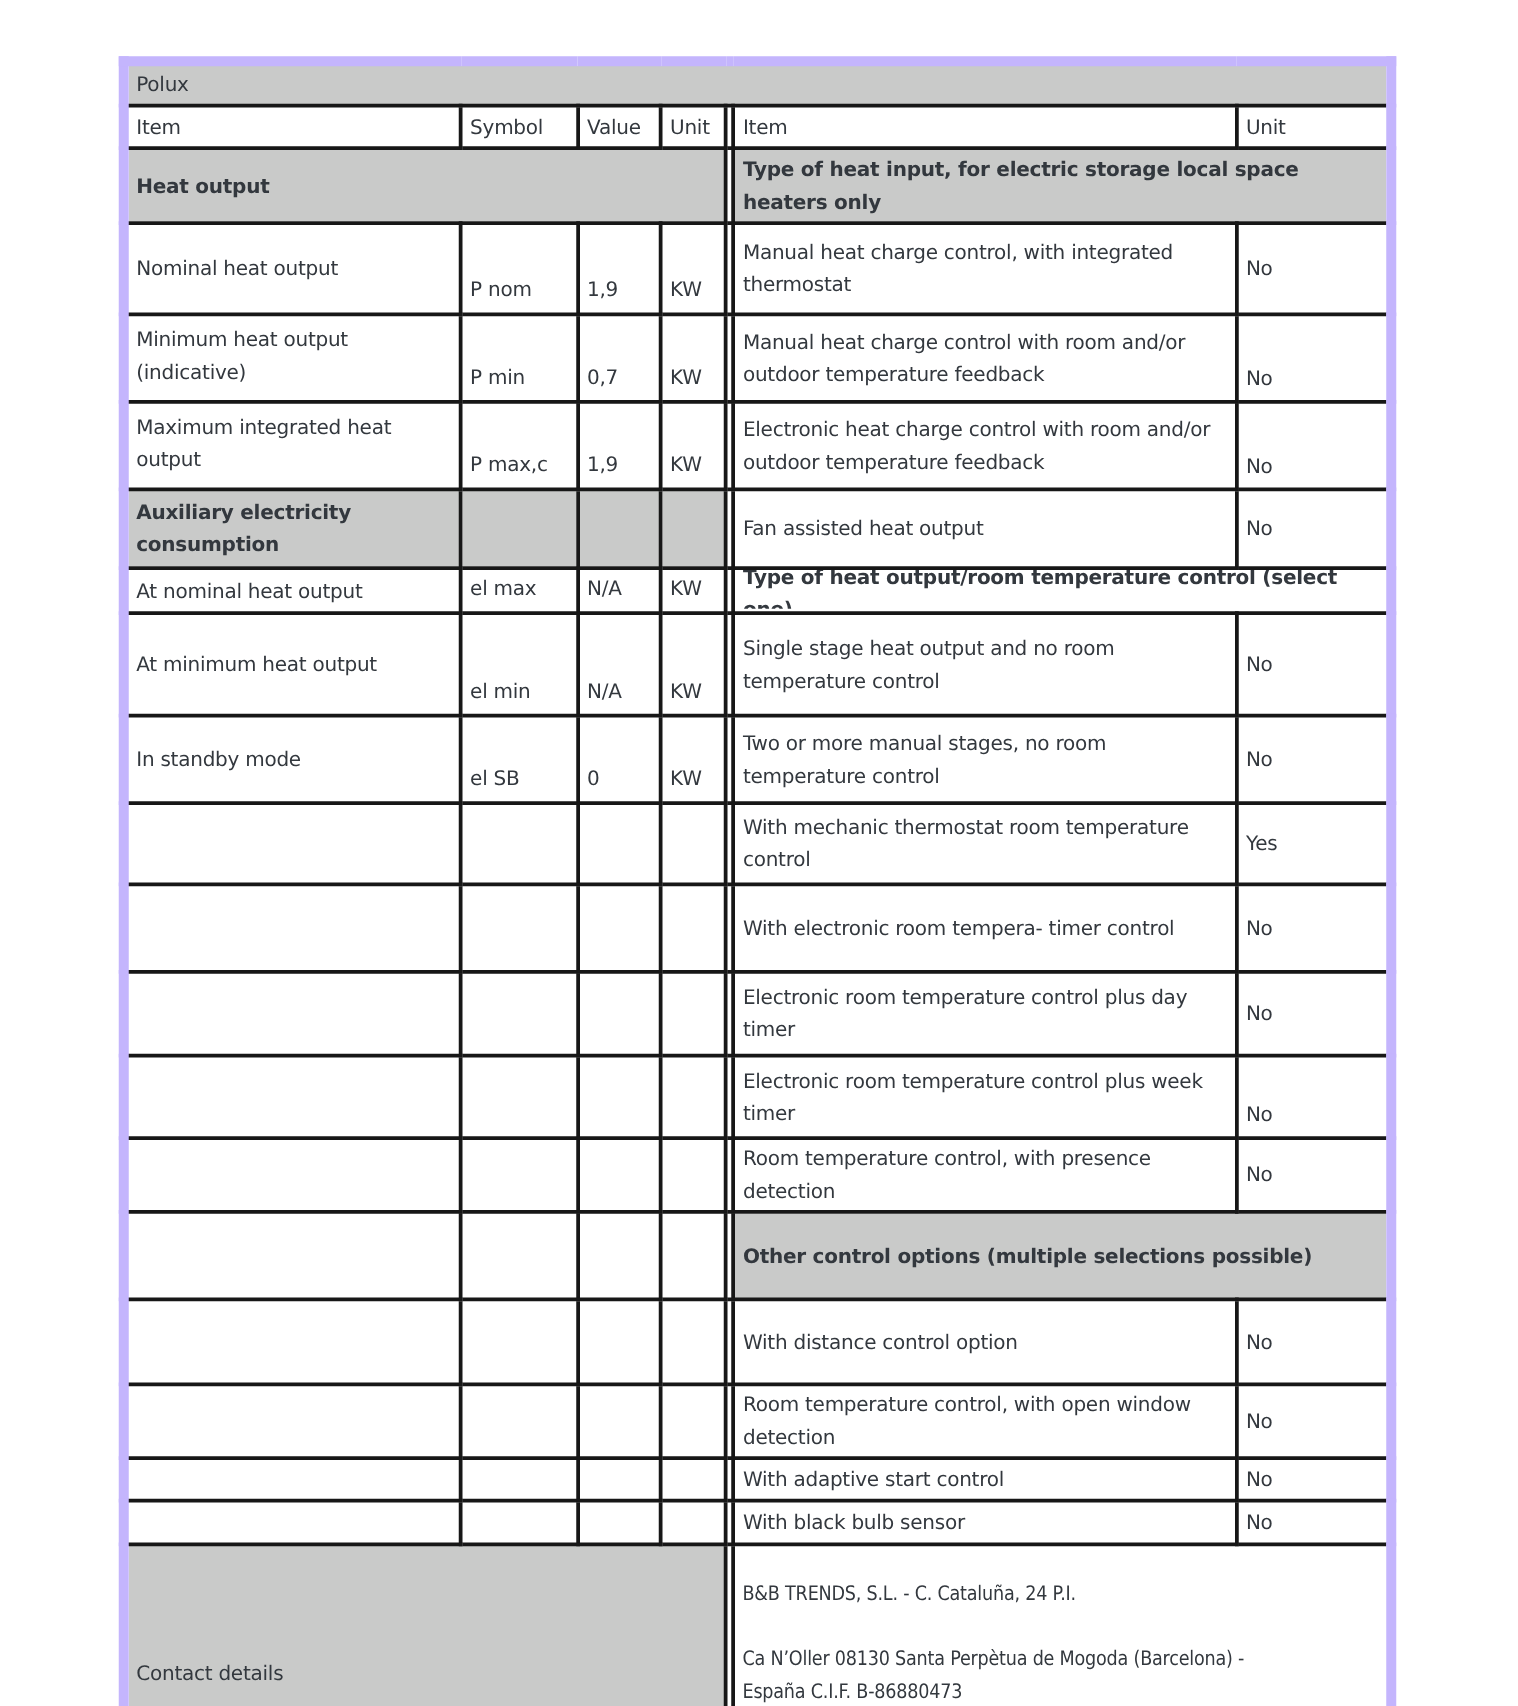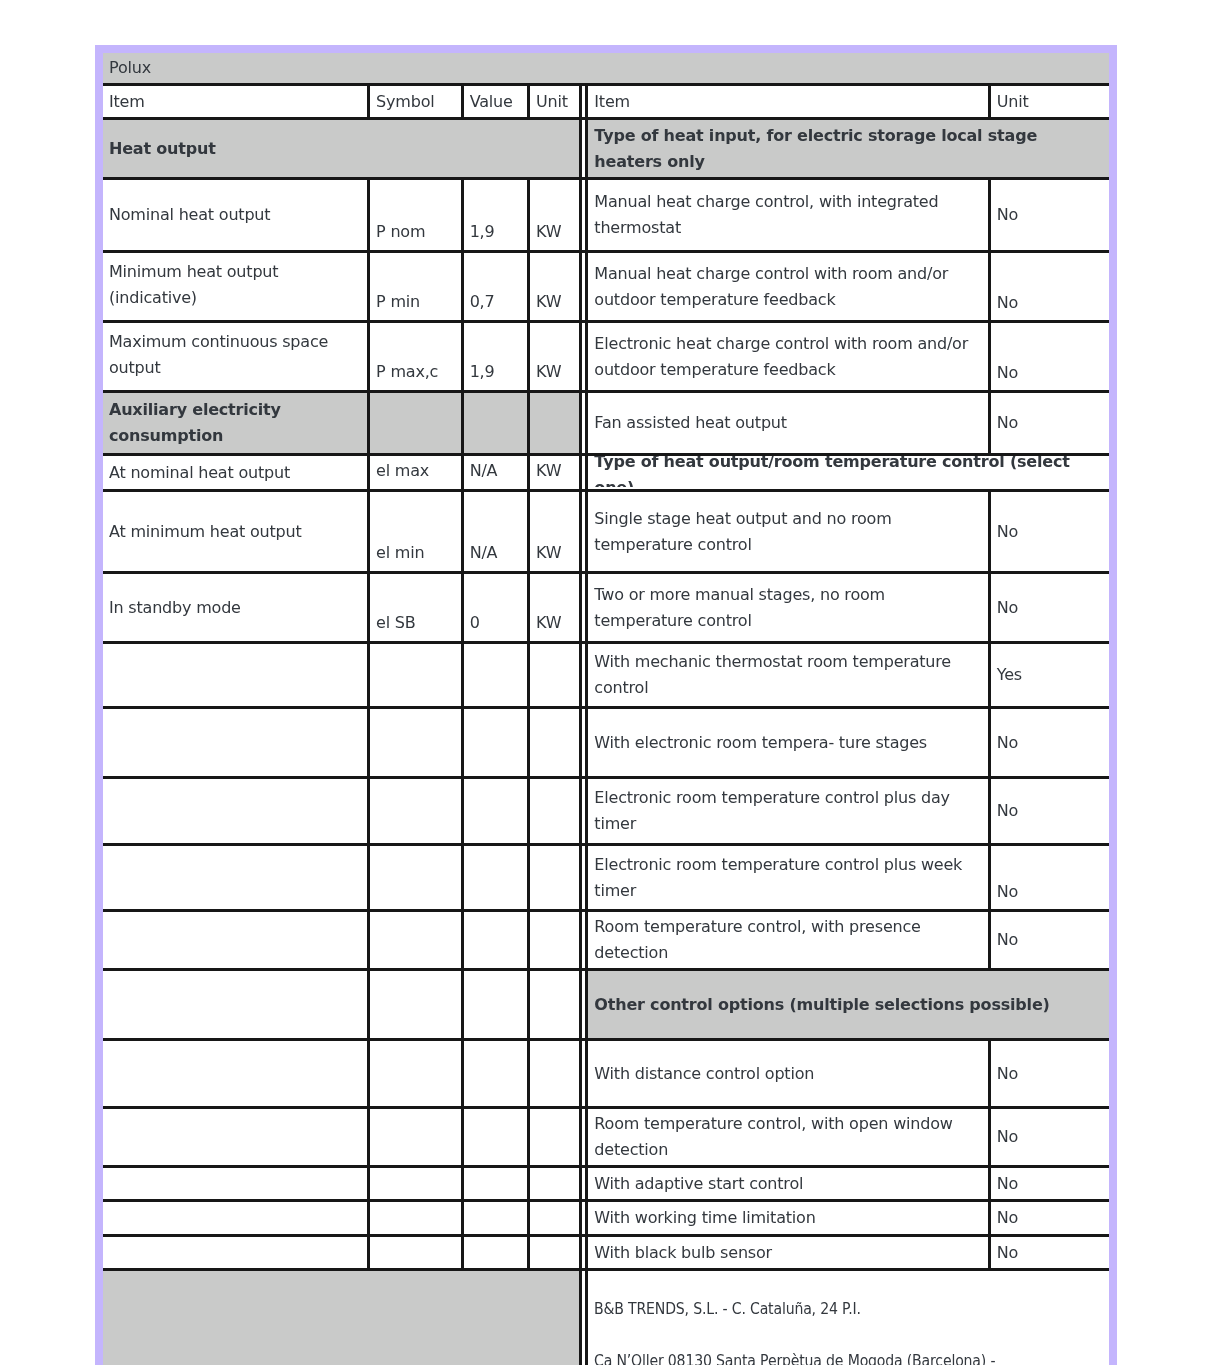--- a/index.html
+++ b/index.html
@@ -87,42 +87,42 @@
           <td>Symbol</td>
           <td>Value</td>
           <td>Unit</td>
           <td class="gap"></td>
           <td>Item</td>
           <td>Unit</td>
         </tr>
         <tr>
           <td class="gray bold l-item" colspan="4">Heat output</td>
           <td class="gap"></td>
-          <td class="gray bold" colspan="2">Type of heat input, for electric storage local stage heaters only</td>
+          <td class="gray bold" colspan="2">Type of heat input, for electric storage local space heaters only</td>
         </tr>
         <tr>
           <td class="l-item">Nominal heat output</td>
           <td class="sym">P nom</td>
           <td class="val">1,9</td>
           <td class="unitl">KW</td>
           <td class="gap"></td>
           <td class="r-item">Manual heat charge control, with integrated thermostat</td>
           <td class="r-unit">No</td>
         </tr>
         <tr>
           <td class="l-item">Minimum heat output (indicative)</td>
           <td class="sym">P min</td>
           <td class="val">0,7</td>
           <td class="unitl">KW</td>
           <td class="gap"></td>
           <td class="r-item">Manual heat charge control with room and/or outdoor temperature feedback</td>
           <td class="r-unit">No</td>
         </tr>
         <tr>
-          <td class="l-item">Maximum continuous space output</td>
+          <td class="l-item">Maximum integrated heat output</td>
           <td class="sym">P max,c</td>
           <td class="val">1,9</td>
           <td class="unitl">KW</td>
           <td class="gap"></td>
           <td class="r-item">Electronic heat charge control with room and/or outdoor temperature feedback</td>
           <td class="r-unit">No</td>
         </tr>
         <tr>
           <td class="gray bold l-item">Auxiliary electricity consumption</td>
           <td class="gray sym"></td>
@@ -170,21 +170,21 @@
           <td class="gap"></td>
           <td class="r-item">With mechanic thermostat room temperature control</td>
           <td class="r-unit">Yes</td>
         </tr>
         <tr>
           <td class="l-item"></td>
           <td class="sym"></td>
           <td class="val"></td>
           <td class="unitl"></td>
           <td class="gap"></td>
-          <td class="r-item">With electronic room tempera- ture stages</td>
+          <td class="r-item">With electronic room tempera- timer control</td>
           <td class="r-unit">No</td>
         </tr>
         <tr>
           <td class="l-item"></td>
           <td class="sym"></td>
           <td class="val"></td>
           <td class="unitl"></td>
           <td class="gap"></td>
           <td class="r-item">Electronic room temperature control plus day timer</td>
           <td class="r-unit">No</td>
@@ -233,29 +233,20 @@
           <td class="r-item">Room temperature control, with open window detection</td>
           <td class="r-unit">No</td>
         </tr>
         <tr>
           <td class="l-item"></td>
           <td class="sym"></td>
           <td class="val"></td>
           <td class="unitl"></td>
           <td class="gap"></td>
           <td class="r-item">With adaptive start control</td>
-          <td class="r-unit">No</td>
-        </tr>
-        <tr>
-          <td class="l-item"></td>
-          <td class="sym"></td>
-          <td class="val"></td>
-          <td class="unitl"></td>
-          <td class="gap"></td>
-          <td class="r-item">With working time limitation</td>
           <td class="r-unit">No</td>
         </tr>
         <tr>
           <td class="l-item"></td>
           <td class="sym"></td>
           <td class="val"></td>
           <td class="unitl"></td>
           <td class="gap"></td>
           <td class="r-item">With black bulb sensor</td>
           <td class="r-unit">No</td>

